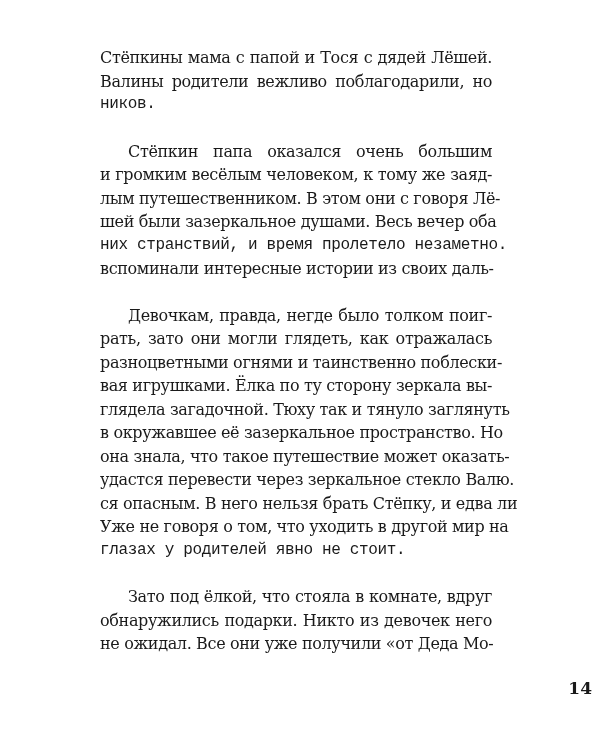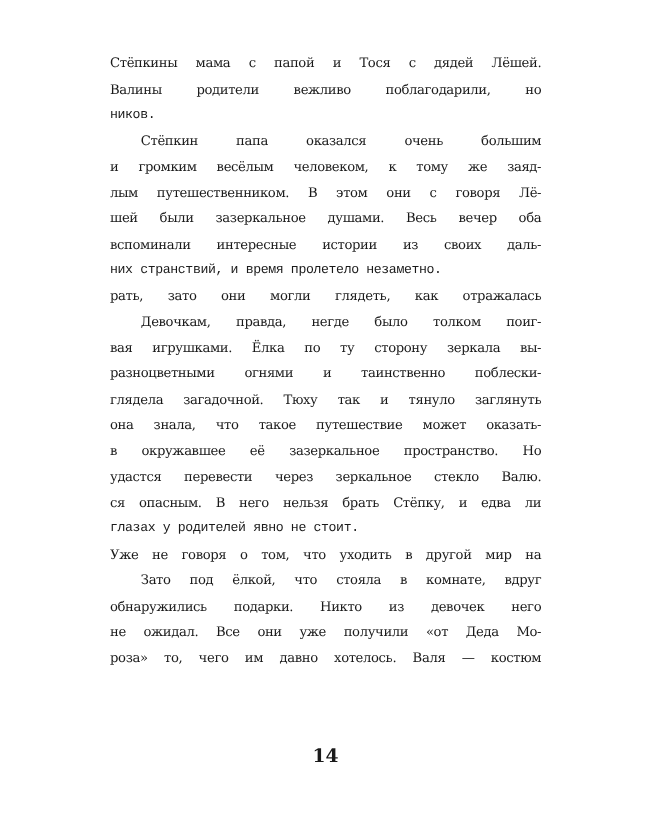--- a/index.html
+++ b/index.html
@@ -19,45 +19,46 @@
       width: 600px;
       height: 750px;
       background: #ffffff;
     }
     .text-block {
       position: absolute;
       left: 100px;
       top: 46px;
       width: 392px;
       font-family: "DejaVu Serif", "Liberation Serif", serif;
-      font-size: 12px;
+      font-size: 16px;
       line-height: 23.5px;
       color: #1a1a1a;
     }
     .line {
       display: block;
       height: 23.5px;
       white-space: nowrap;
       text-align: justify;
       text-align-last: justify;
       letter-spacing: -0.35px;
     }
     .line.last {
       text-align-last: left;
       font-family: Liberation Mono, monospace;
     }
     .line.indent {
       padding-left: 28px;
+      margin-top: 23px;
     }
     .page-number {
       position: absolute;
       left: 0;
       width: 592px;
       top: 678px;
-      text-align: center;
+      text-align: right;
       font-family: "DejaVu Serif", "Liberation Serif", serif;
       font-weight: bold;
       font-size: 17px;
       color: #1a1a1a;
     }
   </style>
 </head>
 <body>
 
 <div class="page">
@@ -67,40 +68,39 @@
       <span class="line">Стёпкины мама с папой и Тося с дядей Лёшей.</span>
       <span class="line">Валины родители вежливо поблагодарили, но</span>
       <span class="line last">ников.</span>
     </div>
 
     <div>
       <span class="line indent">Стёпкин папа оказался очень большим</span>
       <span class="line">и громким весёлым человеком, к тому же заяд-</span>
       <span class="line">лым путешественником. В этом они с говоря Лё-</span>
       <span class="line">шей были зазеркальное душами. Весь вечер оба</span>
+      <span class="line last">них странствий, и время пролетело незаметно.</span>
       <span class="line">вспоминали интересные истории из своих даль-</span>
-      <span class="line last">них странствий, и время пролетело незаметно.</span>
     </div>
 
     <div>
+      <span class="line indent">Девочкам, правда, негде было толком поиг-</span>
       <span class="line">рать, зато они могли глядеть, как отражалась</span>
-      <span class="line indent">Девочкам, правда, негде было толком поиг-</span>
+      <span class="line">разноцветными огнями и таинственно поблески-</span>
       <span class="line">вая игрушками. Ёлка по ту сторону зеркала вы-</span>
-      <span class="line">разноцветными огнями и таинственно поблески-</span>
       <span class="line">глядела загадочной. Тюху так и тянуло заглянуть</span>
+      <span class="line">в окружавшее её зазеркальное пространство. Но</span>
       <span class="line">она знала, что такое путешествие может оказать-</span>
-      <span class="line">в окружавшее её зазеркальное пространство. Но</span>
       <span class="line">удастся перевести через зеркальное стекло Валю.</span>
       <span class="line">ся опасным. В него нельзя брать Стёпку, и едва ли</span>
+      <span class="line">Уже не говоря о том, что уходить в другой мир на</span>
       <span class="line last">глазах у родителей явно не стоит.</span>
-      <span class="line">Уже не говоря о том, что уходить в другой мир на</span>
     </div>
 
     <div>
       <span class="line indent">Зато под ёлкой, что стояла в комнате, вдруг</span>
       <span class="line">обнаружились подарки. Никто из девочек него</span>
       <span class="line">не ожидал. Все они уже получили «от Деда Мо-</span>
-      <span class="line">роза» то, чего им давно хотелось. Валя — костюм</span>
     </div>
   </div>
 
   <div class="page-number">14</div>
 </div>
 
 </body></html>

